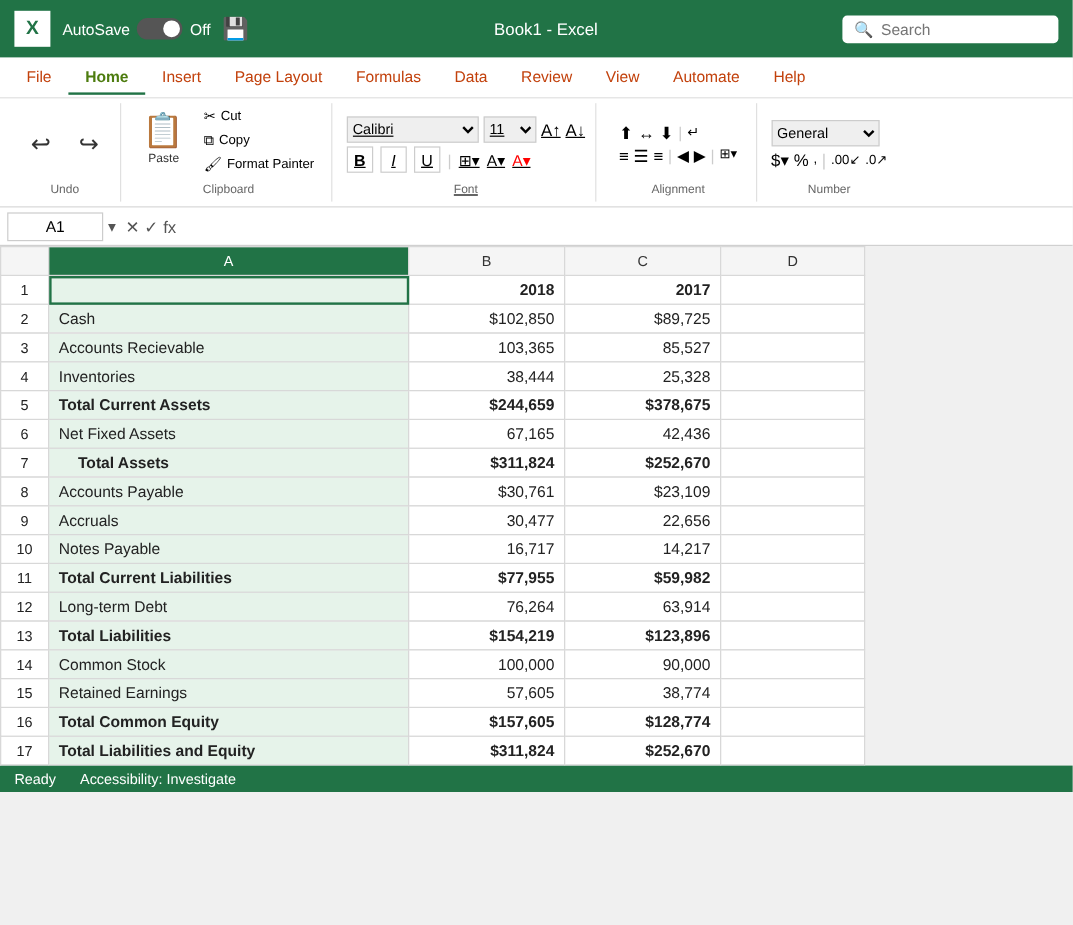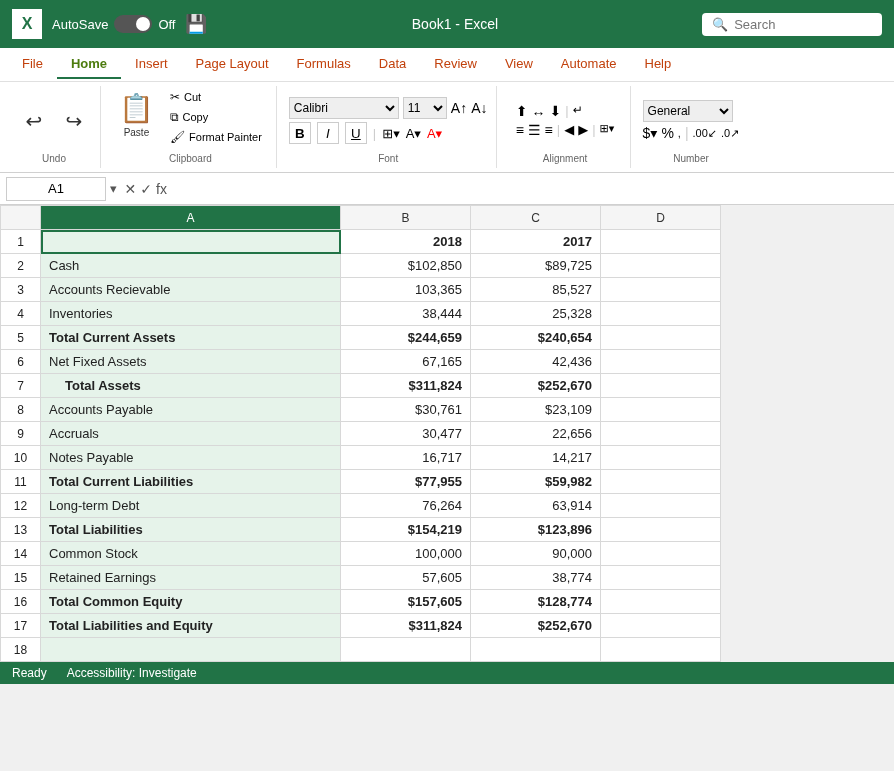--- a/index.html
+++ b/index.html
@@ -78,21 +78,21 @@
       display: flex; align-items: center; gap: 4px; padding: 2px 6px; cursor: pointer;
       border-radius: 2px; font-size: 12px;
     }
 
     
     .formula-bar {
       display: flex; align-items: center; background: white;
       border-bottom: 1px solid #d0d0d0; height: 32px; padding: 0 6px; gap: 4px;
     }
     .cell-ref {
-      border: 1px solid #ccc; width: 100px; height: 24px; padding: 0 6px;
+      border: 1px solid #ccc; width: 80px; height: 24px; padding: 0 6px;
       font-size: 13px; text-align: center; background: white;
     }
     .formula-icons { display: flex; gap: 4px; color: #555; font-size: 14px; padding: 0 4px; }
     .formula-input { flex: 1; height: 24px; padding: 0 6px; font-size: 13px; border: none; outline: none; }
 
     
     .spreadsheet-container {
       display: flex; flex-direction: column; flex: 1; overflow: hidden;
     }
     .sheet-wrapper {
@@ -202,21 +202,21 @@
         </div>
         <div class="ribbon-small-group">
           <div class="ribbon-small-btn">✂ <span style="font-size:11px">Cut</span></div>
           <div class="ribbon-small-btn">⧉ <span style="font-size:11px">Copy</span></div>
           <div class="ribbon-small-btn">🖌 <span style="font-size:11px">Format Painter</span></div>
         </div>
       </div>
       <span class="ribbon-group-label">Clipboard</span>
     </div>
 
-    <div class="ribbon-group" style="min-width:160px;">
+    <div class="ribbon-group" style="min-width:160px;text-decoration:underline;">
       <div style="display:flex; flex-direction:column; gap:3px; flex:1; justify-content:center;">
         <div style="display:flex; align-items:center; gap:4px;">
           <select style="font-size:12px; width:110px; height:22px; border:1px solid #ccc;">
             <option>Calibri</option>
           </select>
           <select style="font-size:12px; width:44px; height:22px; border:1px solid #ccc;">
             <option>11</option>
           </select>
           <span style="cursor:pointer; font-size:14px;">A↑</span>
           <span style="cursor:pointer; font-size:14px;">A↓</span>
@@ -327,21 +327,21 @@
             <td class="row-num">4</td>
             <td class="col-a selected-col">Inventories</td>
             <td class="col-b td-right">38,444</td>
             <td class="col-c td-right">25,328</td>
             <td class="col-d"></td>
           </tr>
           <tr>
             <td class="row-num">5</td>
             <td class="col-a selected-col" style="font-weight: bold;">Total Current Assets</td>
             <td class="col-b td-right" style="font-weight: bold;">$244,659</td>
-            <td class="col-c td-right" style="font-weight: bold;">$240,654</td>
+            <td class="col-c td-right" style="font-weight: bold;">$378,675</td>
             <td class="col-d"></td>
           </tr>
           <tr>
             <td class="row-num">6</td>
             <td class="col-a selected-col">Net Fixed Assets</td>
             <td class="col-b td-right">67,165</td>
             <td class="col-c td-right">42,436</td>
             <td class="col-d"></td>
           </tr>
           <tr>
@@ -414,27 +414,20 @@
             <td class="col-c td-right" style="font-weight: bold;">$128,774</td>
             <td class="col-d"></td>
           </tr>
           <tr>
             <td class="row-num">17</td>
             <td class="col-a selected-col" style="font-weight: bold;">Total Liabilities and Equity</td>
             <td class="col-b td-right" style="font-weight: bold;">$311,824</td>
             <td class="col-c td-right" style="font-weight: bold;">$252,670</td>
             <td class="col-d"></td>
           </tr>
-          <tr>
-            <td class="row-num">18</td>
-            <td class="col-a selected-col"></td>
-            <td class="col-b td-right"></td>
-            <td class="col-c td-right"></td>
-            <td class="col-d"></td>
-          </tr>
         </tbody>
     </table>
   </div>
 </div>
 
 <div class="status-bar">
   <span>Ready</span>
   <span>Accessibility: Investigate</span>
 </div>
 

